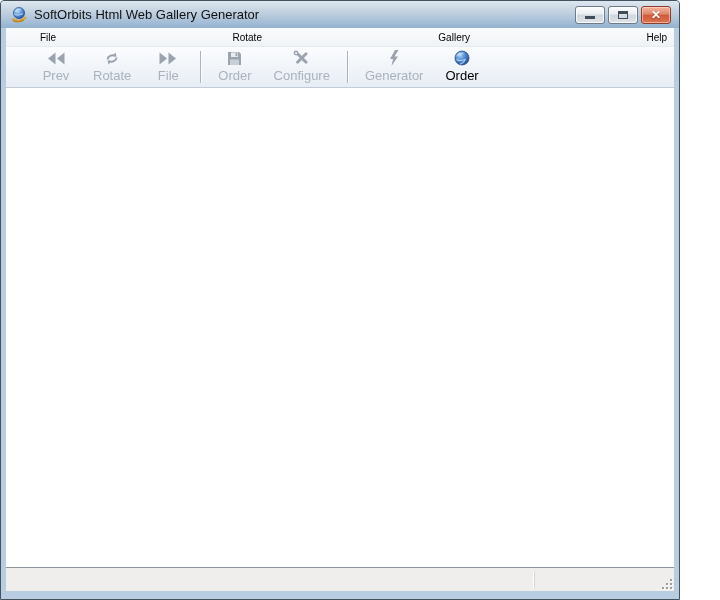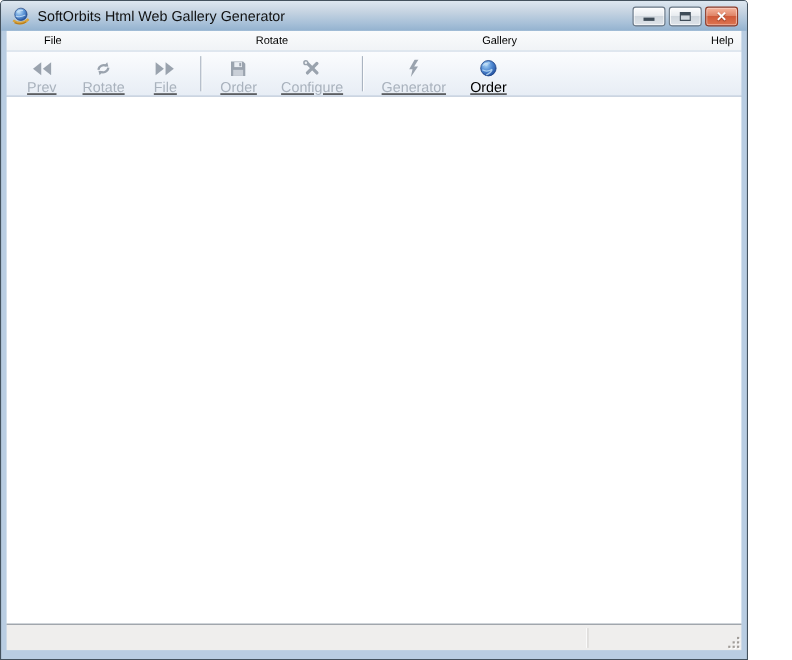--- a/index.html
+++ b/index.html
@@ -57,23 +57,22 @@
     font-size: 10px; color: #000; justify-content: space-between;
   }
   .menu-item { padding: 1px 7px; cursor: default; }
 
   
   .toolbar {
     height: 42px; flex: 0 0 42px;
     background: linear-gradient(to bottom, #fbfcfe 0%, #f0f4f9 55%, #e7edf5 100%);
     border-top: 1px solid #e7ebf1;
     border-bottom: 1px solid #c2cbd7;
-    display: flex; align-items: flex-start;
-    padding: 1px 0 1px 6px;
-    text-decoration: underline;
+    display: flex; align-items: flex-end;
+    padding: 1px 0 1px 24px;
   }
   .tbtn {
     display: flex; flex-direction: column; align-items: center; justify-content: flex-start;
     padding: 4px 10px 2px 10px;
     font-size: 13px; color: #000;
     border: 1px solid transparent; border-radius: 2px;
     cursor: default; min-width: 52px;
   }
   .tbtn .ticon { width: 20px; height: 18px; display: flex; align-items: center; justify-content: center; margin-bottom: 1px; }
   .tbtn.disabled { color: #a9b2bd; }

